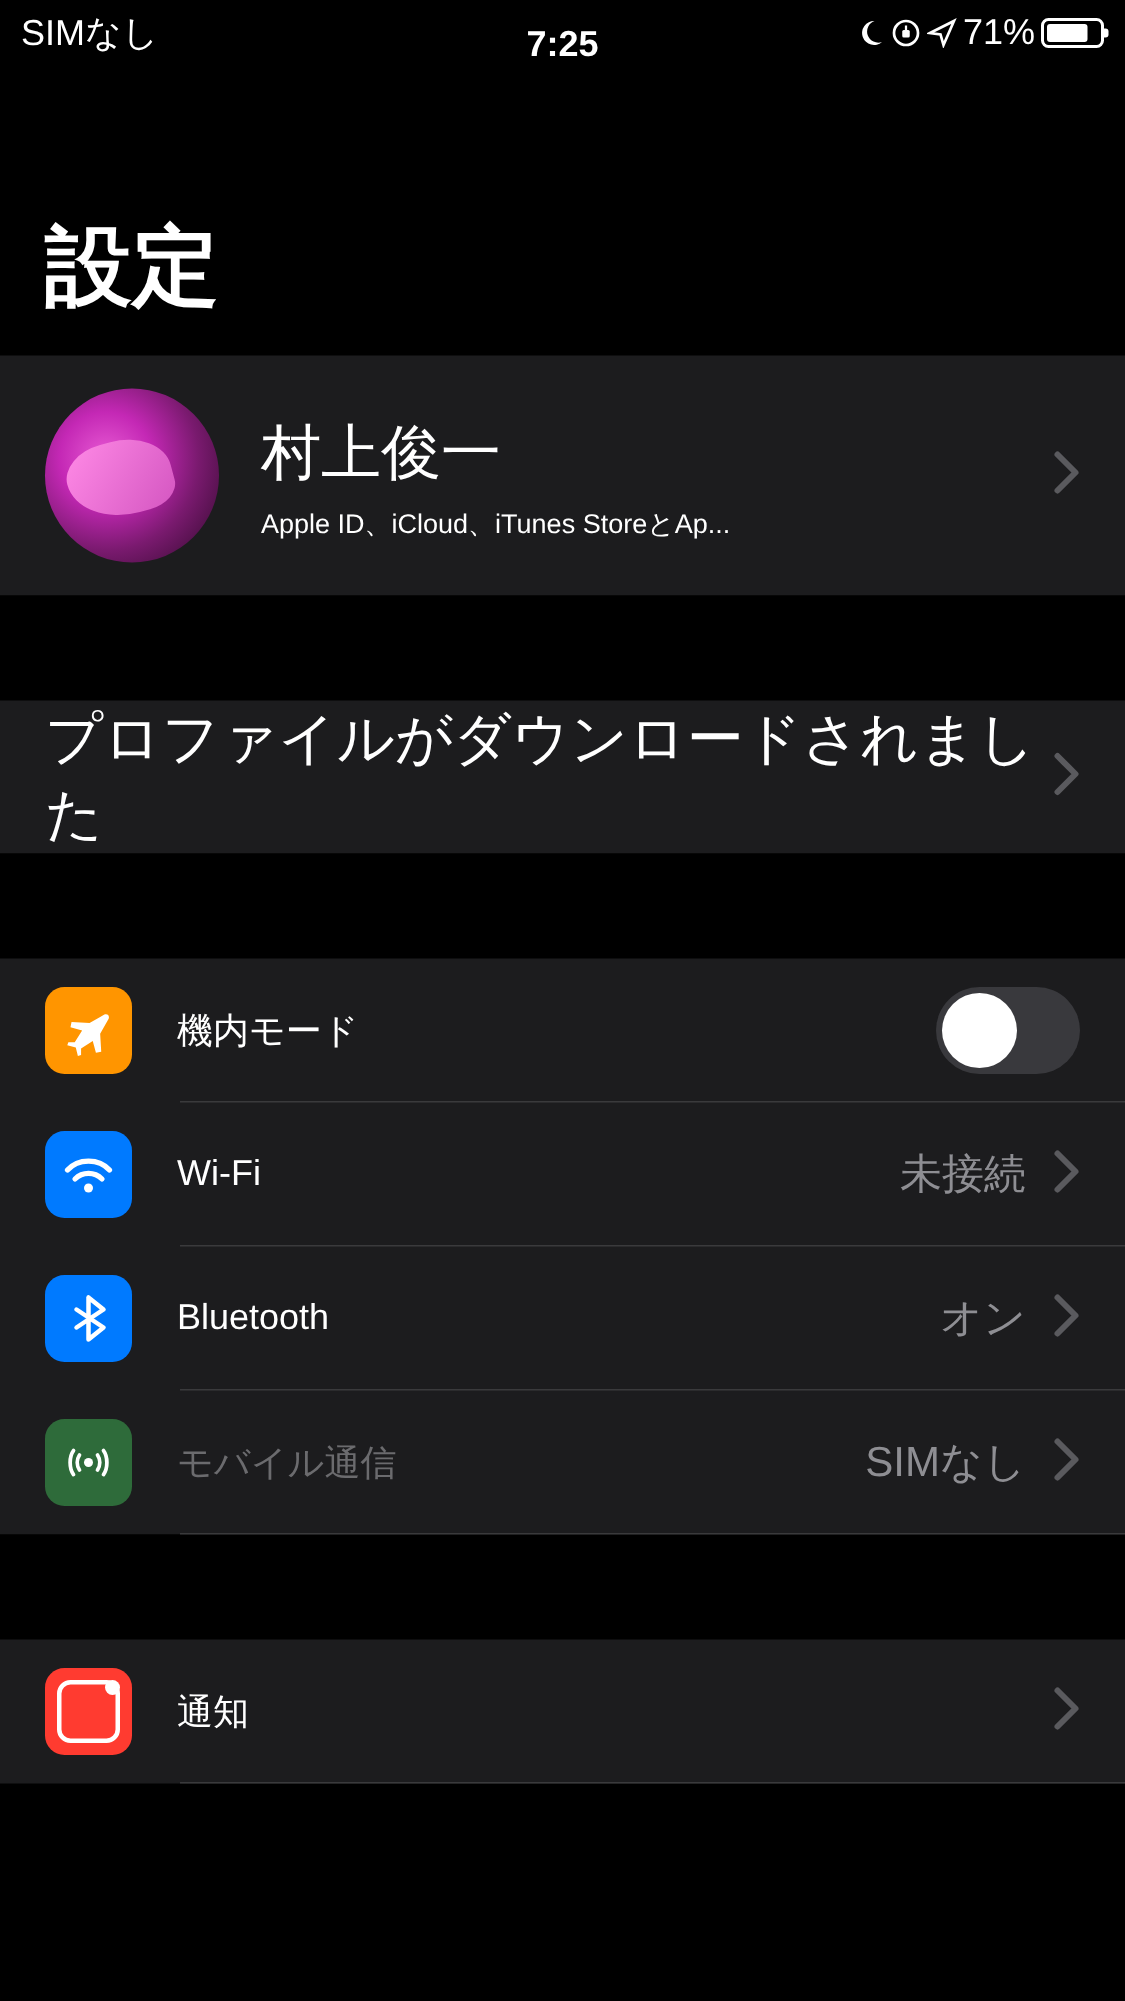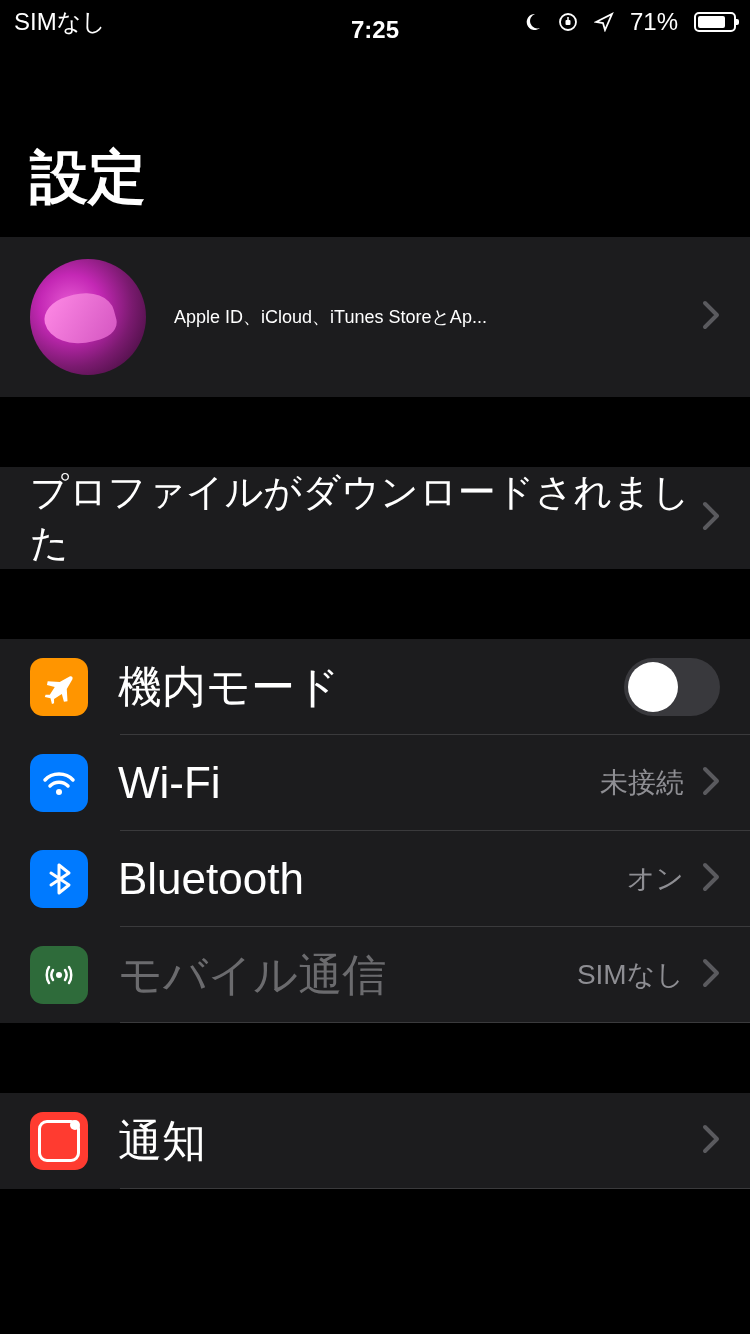--- a/index.html
+++ b/index.html
@@ -15,21 +15,21 @@
       height: 44px;
       display: flex;
       align-items: center;
       justify-content: space-between;
       padding: 0 14px;
       font-size: 24px;
       font-weight: 500;
     }
     .status-left { flex: 1; text-align: left; }
     .status-center { flex: 1; text-align: center; font-weight: 600; margin-top: 16px; }
-    .status-right { flex: 1; text-align: right; display: flex; justify-content: flex-end; align-items: center; gap: 16px; }
+    .status-right { flex: 1; text-align: right; display: flex; justify-content: flex-end; align-items: center; gap: 4px; }
     .status-icon { display: inline-flex; align-items: center; }
     .battery-icon {
       width: 42px; height: 20px;
       border: 2px solid #fff;
       border-radius: 5px;
       position: relative;
       display: inline-block;
     }
     .battery-icon::after {
       content: '';
@@ -125,21 +125,21 @@
     .icon-red-outline::after {
       content: '';
       position: absolute;
       right: 8px; top: 8px;
       width: 10px; height: 10px;
       background: #fff;
       border-radius: 50%;
     }
 
     .cell-label {
-      font-size: 44px;
+      font-size: 24px;
       flex: 1;
       color: #fff;
     }
     .cell-label.disabled { color: #6b6b6e; }
     .cell-value {
       font-size: 28px;
       color: #8e8e93;
       margin-right: 18px;
     }
     .chevron {
@@ -196,20 +196,21 @@
       </span>
   </div>
 </div>
 
 <div class="page-title">設定</div>
 
 <div class="section">
   <div class="cell tall">
     <div class="avatar"></div>
     <div class="profile-info">
+      <div class="profile-name">村上俊一</div>
       <div class="profile-sub">Apple ID、iCloud、iTunes StoreとAp...</div>
     </div>
     <span class="chevron">
       <svg width="18" height="30" viewBox="0 0 18 30">
           <path d="M3 3 L15 15 L3 27" fill="none" stroke="currentColor" stroke-width="4" stroke-linecap="round" stroke-linejoin="round"></path>
         </svg>
     </span>
   </div>
 </div>
 

